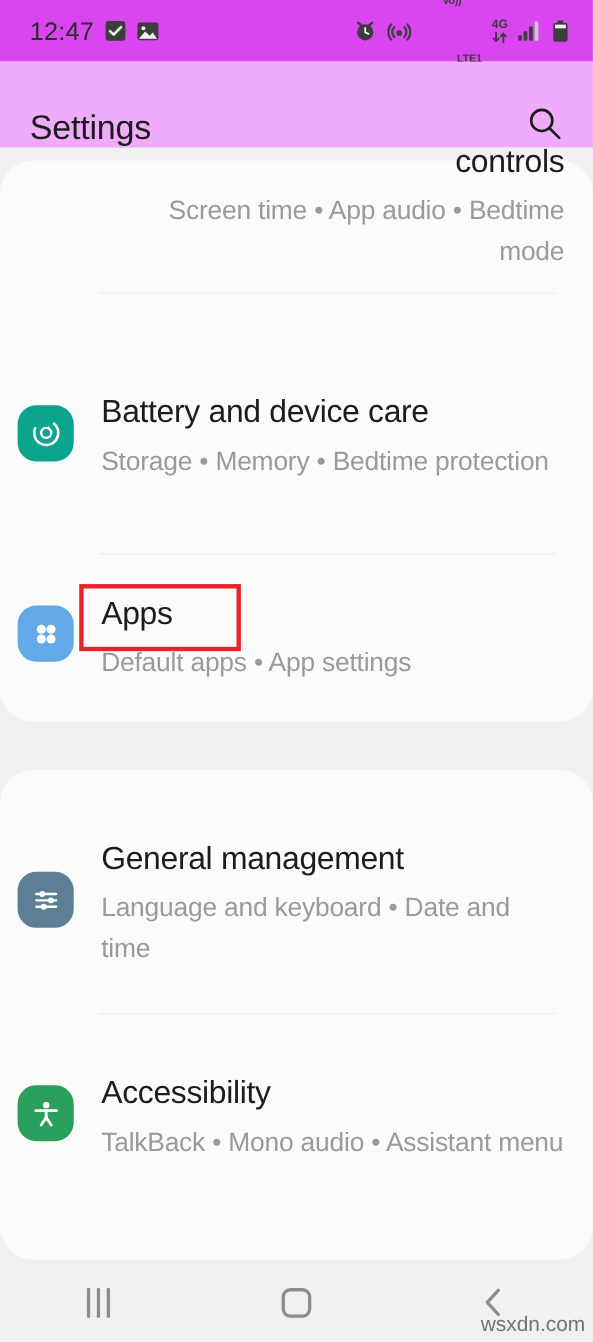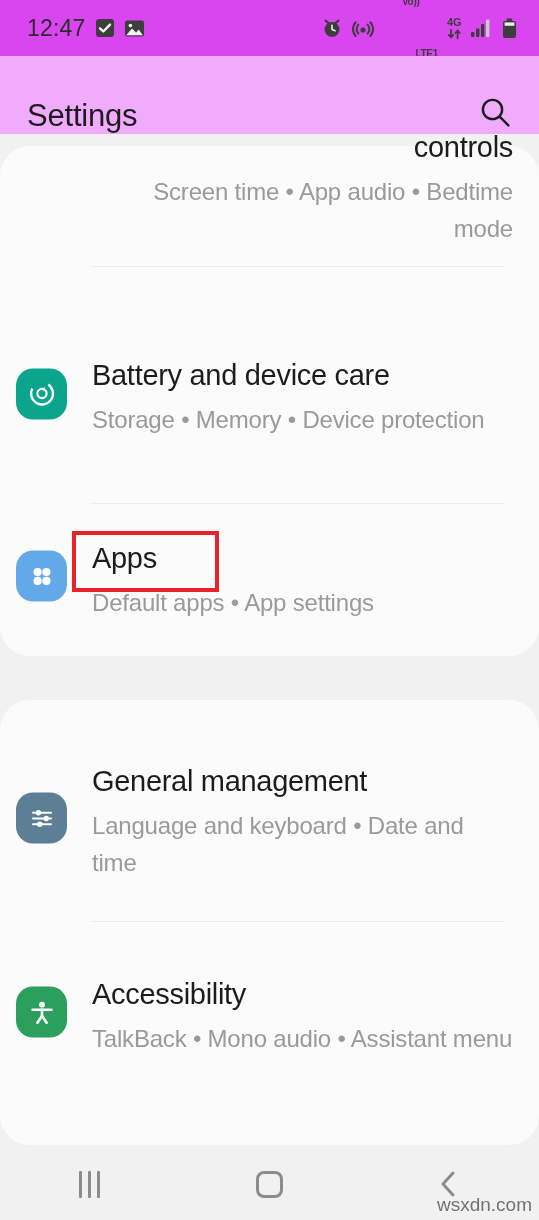--- a/index.html
+++ b/index.html
@@ -203,21 +203,21 @@
         <div class="sq" style="background:#0ba58e;">
           <svg width="34" height="34" viewBox="0 0 34 34">
             <circle cx="17" cy="17" r="11" stroke="#ffffff" stroke-width="2.3" fill="none" stroke-dasharray="50 19" transform="rotate(-55 17 17)"></circle>
             <circle cx="17" cy="17" r="4.6" stroke="#ffffff" stroke-width="2.1" fill="none"></circle>
             <path d="M17 12.8 L19.9 10.6 L19.9 15" fill="#ffffff"></path>
           </svg>
         </div>
       </div>
       <div class="row-text">
         <div class="row-title">Battery and device care</div>
-        <div class="row-sub">Storage  •  Memory  •  Device protection</div>
+        <div class="row-sub">Storage  •  Memory  •  Bedtime protection</div>
       </div>
     </div>
     <div class="divider" id="div-2"></div>
 
     <div class="row" id="row-apps">
       <div class="row-icon">
         <div class="sq" style="background:#63a9e8;">
           <svg width="30" height="30" viewBox="0 0 30 30">
             <circle cx="10.6" cy="10.6" r="4.1" fill="#ffffff"></circle>
             <circle cx="19.4" cy="10.6" r="4.1" fill="#ffffff"></circle>

